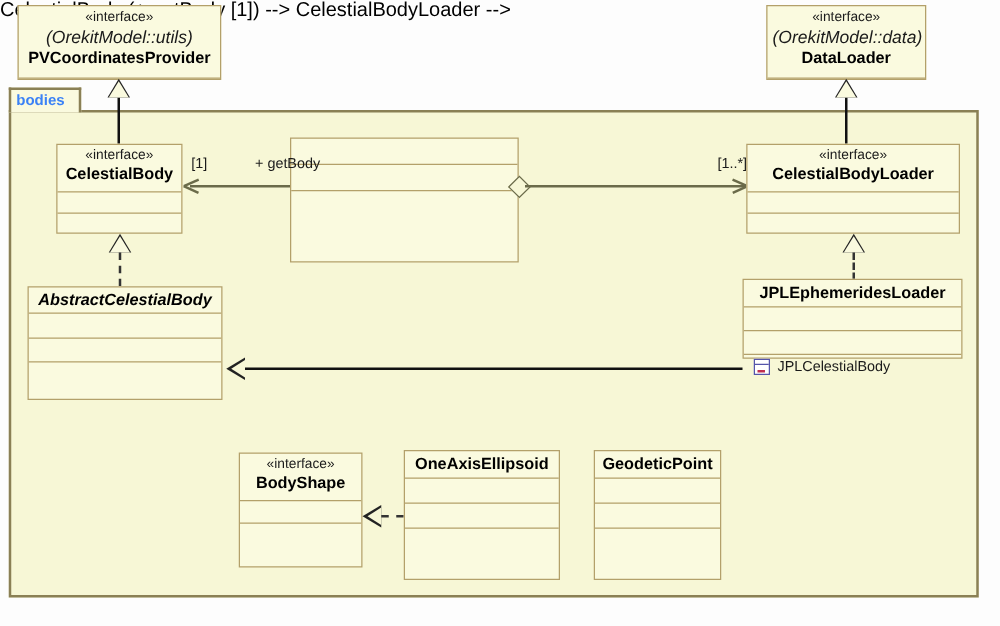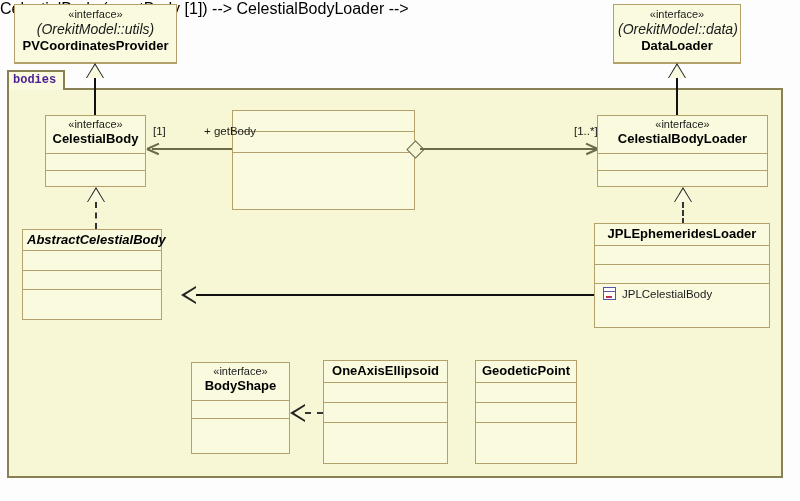--- a/index.html
+++ b/index.html
@@ -37,23 +37,22 @@
     border: 2px solid #8a8055;
     border-bottom: none;
     box-sizing: border-box;
   }
   #package-tab-label {
     position: absolute;
     left: 13px;
     top: 73px;
     font-size: 12px;
     font-weight: bold;
-    color: #4c1d95;
+    color: #3b82f6;
     letter-spacing: 0px;
-    font-family: Liberation Mono, monospace;
   }
 
   
   .uml-box {
     position: absolute;
     background: #fafadf;
     border: 1px solid #b3a06a;
     box-sizing: border-box;
   }
   .uml-head {
@@ -310,31 +309,31 @@
   <div class="tri-up-outline" style="left:87px; top:187px;"></div>
   <div class="tri-up" style="left:88px; top:189px;"></div>
   <div class="line-v dashed" style="left:95px; top:202px; height:27px;"></div>
 
   
   <div class="tri-up-outline" style="left:674px; top:187px;"></div>
   <div class="tri-up" style="left:675px; top:189px;"></div>
   <div class="line-v dashed" style="left:682px; top:202px; height:22px;"></div>
 
   
-  <div class="uml-box" style="left:22px; top:229px; width:140px; height:91px;">
+  <div class="uml-box" style="left:22px; top:229px; width:156px; height:91px;">
     <div class="uml-head" style="height:21px;">
       <span class="clsname abstract">AbstractCelestialBody</span>
     </div>
     <div class="uml-compartment" style="height:20px;"></div>
     <div class="uml-compartment" style="height:19px;"></div>
     <div class="uml-compartment last" style="height:29px;"></div>
   </div>
 
   
-  <div class="uml-box" style="left:594px; top:223px; width:176px; height:105px;">
+  <div class="uml-box" style="left:594px; top:223px; width:176px; height:64px;">
     <div class="uml-head" style="height:22px;">
       <span class="clsname">JPLEphemeridesLoader</span>
     </div>
     <div class="uml-compartment" style="height:19px;"></div>
     <div class="uml-compartment" style="height:19px;"></div>
     <div class="uml-compartment last" style="height:29px;">
       <div class="member-row">
         <span class="cls-icon"></span>
         <span>JPLCelestialBody</span>
       </div>

